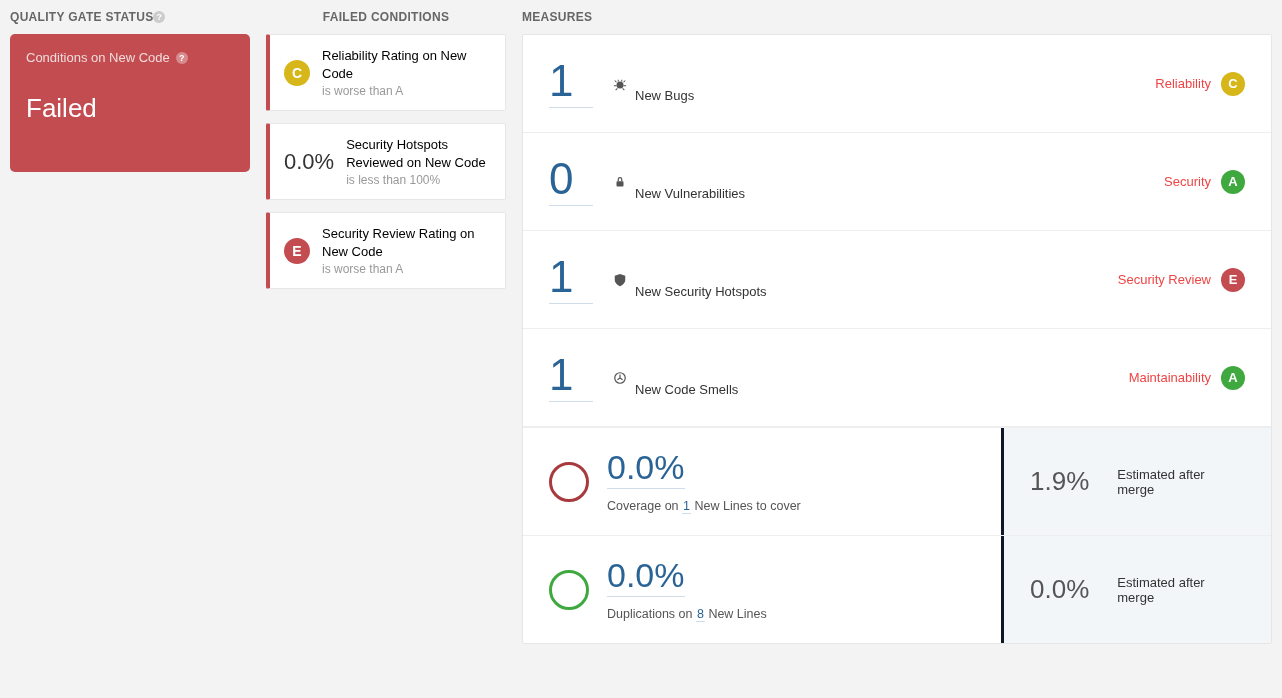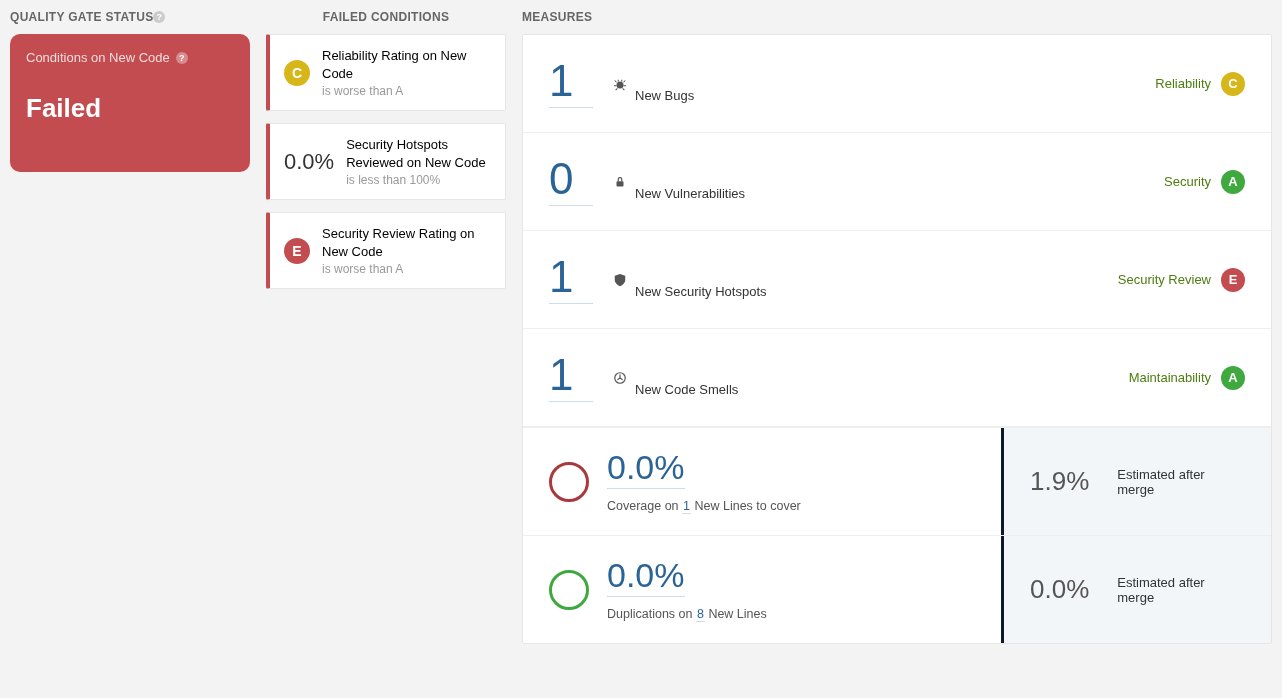--- a/index.html
+++ b/index.html
@@ -37,33 +37,33 @@
     font-size: 9px;
     align-items: center;
     justify-content: center;
     font-weight: 700;
   }
   
   .qg-box {
     background: #c34c50;
     color: #fff;
     padding: 16px 16px 48px 16px;
-    border-radius: 10px;
+    border-radius: 5px;
   }
   .qg-sub {
     font-size: 13px;
     color: #f0dcdc;
     display: flex;
     align-items: center;
     gap: 6px;
   }
   .qg-sub .help-icon { background: rgba(255,255,255,0.35); }
   .qg-status {
     font-size: 26px;
-    font-weight: 700;
+    font-weight: 400;
     margin-top: 28px;
   }
   
   .fc-card {
     background: #fff;
     border: 1px solid #e6e6e6;
     border-left: 4px solid #c34c50;
     border-radius: 2px;
     padding: 12px 14px;
     display: flex;
@@ -120,21 +120,21 @@
     display: flex;
     align-items: center;
     gap: 8px;
     margin-left: 20px;
     flex: 1;
   }
   .mr-icon { width: 14px; height: 14px; display:inline-flex; align-items:center; justify-content:center; }
   .mr-icon svg { width: 14px; height: 14px; fill: #555; }
   .mr-label { font-size: 13px; color: #333; margin-top: 24px; }
   .mr-right { display: flex; align-items: center; gap: 10px; }
-  .mr-cat { font-size: 13px; color: #4d7c0f; }
+  .mr-cat { font-size: 13px; color: #ef4444; }
   .rating-pill {
     width: 24px; height: 24px;
     border-radius: 50%;
     color: #fff;
     display: flex;
     align-items: center;
     justify-content: center;
     font-weight: 600;
     font-size: 13px;
   }

